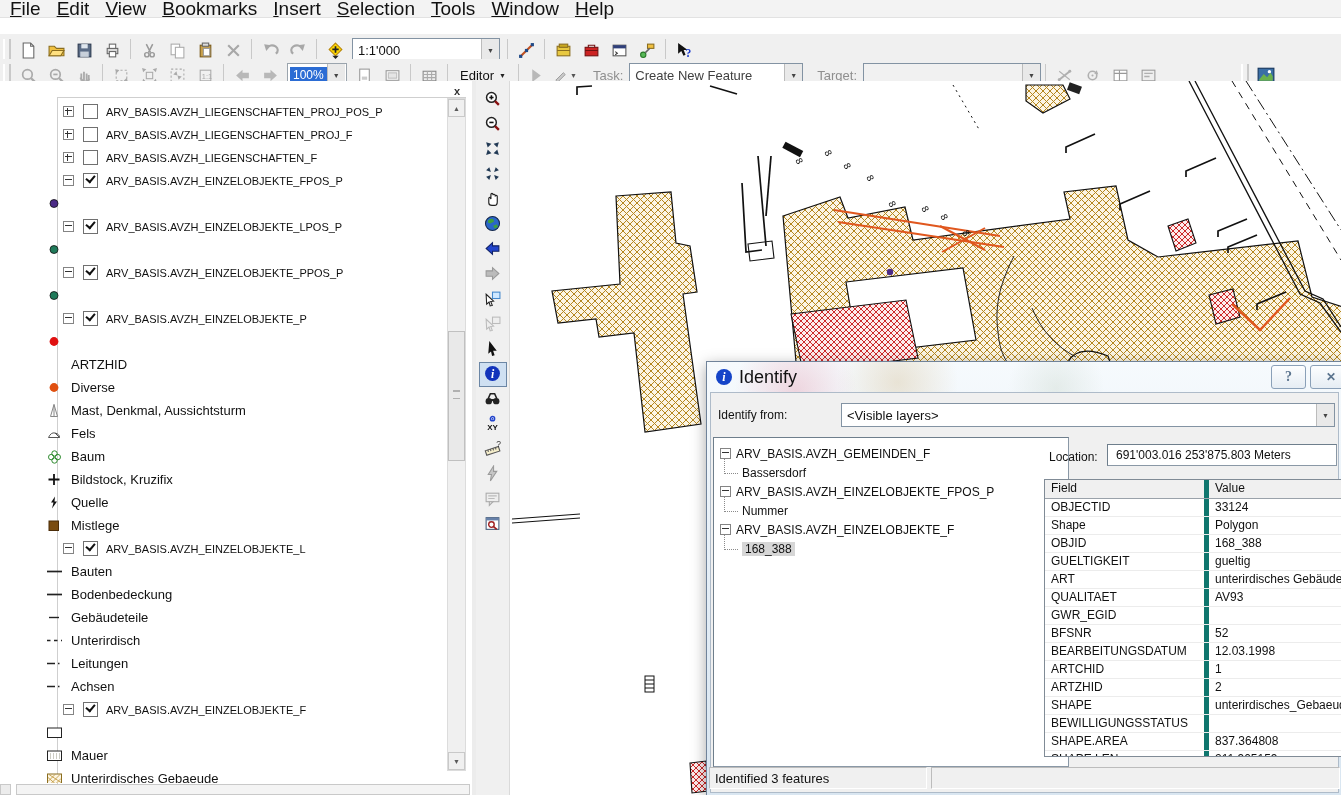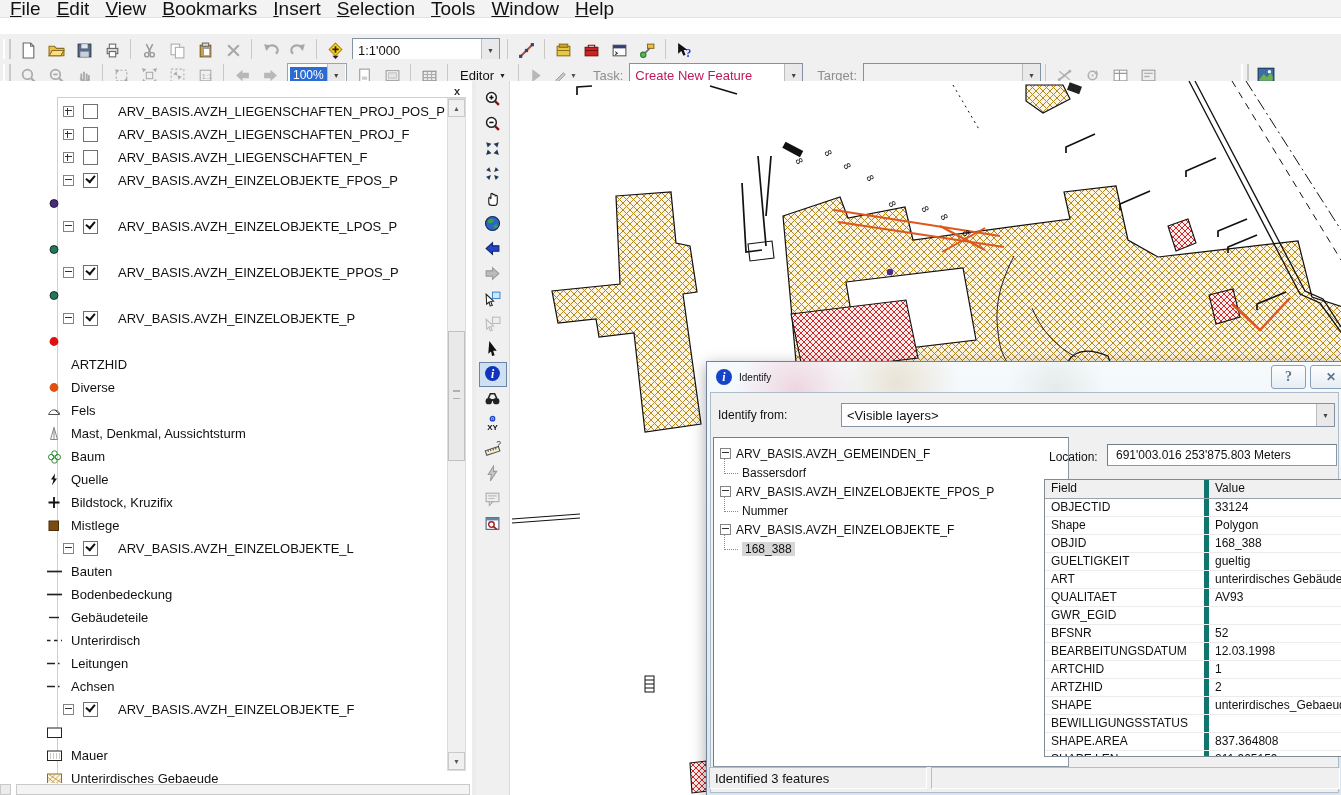--- a/index.html
+++ b/index.html
@@ -14,38 +14,38 @@
   .grip{width:4px;height:22px;margin:0 3px;border-left:2px solid #fff;border-right:2px solid #c9c9c9}
   .tbtn{width:24px;height:24px;display:flex;align-items:center;justify-content:center;margin:0 1px;border:1px solid transparent}
   .tbtn svg{display:block}
   .sep{width:1px;height:22px;background:#c9c9c9;margin:0 4px}
   .combo{height:22px;background:#fff;border:1px solid #8393a3;display:flex;align-items:center}
   .combo .cval{flex:1;padding:0 5px;white-space:nowrap;overflow:hidden;font-size:13px}
   .combo .carr{width:17px;height:100%;background:#e9e9e9;border-left:1px solid #bcbcbc;display:flex;align-items:center;justify-content:center;font-size:7px;color:#444}
   #scale-combo{width:146px;margin:0 3px}
   #zoomp-combo{width:58px;margin:0 3px;border-color:#9aa4ad}
   #zoomp-combo .cval{background:#2b6cd4;color:#fff;flex:0 0 auto;padding:1px 3px;margin-left:2px;font-size:12px}
-  #task-combo{width:172px}#task-combo .cval{color:#be185d}
+  #task-combo{width:172px}#task-combo .cval{color:#404040}
   #target-combo{width:176px;background:#f1f1f1}
   .tlabel{color:#8f8f8f;font-size:13px;margin:0 6px 0 14px}
   #editor-menu{font-size:13px;display:flex;align-items:center;margin:16px 8px;cursor:default}
   #editor-menu .dd{font-size:7px;margin-left:5px;color:#222}
   .ddmini{font-size:7px;color:#555;margin-left:2px}
   
   #toc{position:absolute;left:0;top:81px;width:476px;height:714px;background:#fff}
   #toc .frame{position:absolute;left:57px;top:16px;right:10px;bottom:10px;border-left:1px solid #cfcfcf;border-top:1px solid #cfcfcf}
   #toc-close{position:absolute;top:3px;right:12px;width:14px;height:13px;display:flex;align-items:center;justify-content:center;font-size:11px;font-weight:bold;color:#333;cursor:default}
   #toc-rows{position:absolute;left:0;top:19px;right:28px;bottom:12px;overflow:hidden}
   .trow{height:23px;display:flex;align-items:center}
   .texp{width:9px;height:9px;border:1px solid #848484;background:#fff;margin-left:63px;position:relative;flex:0 0 auto}
   .texp::before{content:"";position:absolute;left:1px;right:1px;top:3px;height:1px;background:#333}
   .texp.plus::after{content:"";position:absolute;top:1px;bottom:1px;left:3px;width:1px;background:#333}
   .tchk{width:13px;height:13px;border:1px solid #707070;background:#fff;margin-left:9px;position:relative;flex:0 0 auto}
   .tchk.on::after{content:"";position:absolute;left:2px;top:1px;width:7px;height:4px;border-left:2px solid #111;border-bottom:2px solid #111;transform:rotate(-50deg)}
-  .tlabel2{margin-left:20px;font-size:13px;white-space:nowrap}
+  .tlabel2{margin-left:8px;font-size:11px;white-space:nowrap}
   .tsym{width:26px;margin-left:41px;display:flex;justify-content:center;flex:0 0 auto}
   .tsublabel{margin-left:4px;font-size:13px;white-space:nowrap}
   
   .sb{background:#f0f0f0;position:absolute}
   .sb .arr{position:absolute;background:#f0f0f0;border:1px solid #c9c9c9;color:#5a5a5a;display:flex;align-items:center;justify-content:center;font-size:7px}
   #toc-vsb{right:10px;top:17px;width:17px;bottom:24px;border:1px solid #dcdcdc}
   #toc-vsb .up{left:0;right:0;top:0;height:16px}
   #toc-vsb .dn{left:0;right:0;bottom:0;height:16px}
   #toc-vsb .thumb{position:absolute;left:0;right:0;top:232px;height:128px;background:#e9e9e9;border:1px solid #c0c0c0}
   #toc-vsb .thumb::after{content:"";position:absolute;left:4px;right:4px;top:58px;height:7px;border-top:1px solid #b0b0b0;border-bottom:1px solid #b0b0b0;box-shadow:0 3px 0 -2px #b0b0b0 inset}
@@ -60,21 +60,21 @@
   #map{position:absolute;left:510px;top:81px;width:831px;height:714px;background:#fff}
   
   #iddlg{position:absolute;left:706px;top:361px;width:635px;height:434px;border:1px solid #70839a;box-shadow:0 4px 14px rgba(0,0,0,.35);
          background:linear-gradient(180deg,#f6fafd 0%,#e3edf6 55%,#d9e6f1 100%)}
   #iddlg::before{content:"";position:absolute;inset:0;background:
      radial-gradient(circle at 14% 28px,rgba(226,148,168,.35),transparent 9%),
      radial-gradient(circle at 30% 20px,rgba(210,186,140,.35),transparent 10%),
      radial-gradient(circle at 55% 26px,rgba(190,205,190,.30),transparent 9%);pointer-events:none}
   #id-title{position:absolute;left:0;top:0;right:0;height:30px;display:flex;align-items:center}
   #id-info-ic{width:16px;height:16px;border-radius:50%;background:#1544c8;color:#fff;font:italic bold 12px "Liberation Serif",serif;display:flex;align-items:center;justify-content:center;margin:0 7px 0 9px}
-  #id-title .cap{font-size:10px}
+  #id-title .cap{font-size:18px}
   .titlebtn{position:absolute;top:3px;height:22px;border:1px solid #8aa0b8;border-radius:3px;background:linear-gradient(#fdfeff,#e6edf4);display:flex;align-items:center;justify-content:center;color:#5f7priv690;}
   #id-help{right:36px;width:33px;color:#5b748e;font:bold 14px "Liberation Serif",serif}
   #id-close{right:-10px;width:40px;color:#5b748e;font-weight:bold}
   #id-body{position:absolute;left:3px;right:3px;top:30px;bottom:3px;background:#f0f0f0;border:1px solid #aebbc9}
   #id-from-label{position:absolute;left:11px;top:46px;font-size:12px}
   #from-combo{position:absolute;left:134px;top:41px;width:492px}
   #id-tree{position:absolute;left:6px;top:75px;width:356px;height:330px;background:#fff;border:1px solid #8a98a6;border-top-color:#6e7e8c;border-left-color:#6e7e8c;padding:6px 0 0 4px;box-sizing:border-box;overflow:hidden}
   .idrow{height:19px;display:flex;align-items:center;font-size:12px;white-space:nowrap}
   .idexp{width:9px;height:9px;border:1px solid #848484;background:#fff;position:relative;margin:0 5px 0 2px;flex:0 0 auto}
   .idexp::before{content:"";position:absolute;left:1px;right:1px;top:3px;height:1px;background:#333}
@@ -542,62 +542,62 @@
         <span class="tsym">
           <svg width="17" height="17" viewBox="0 0 17 16">
             <circle cx="8" cy="8" r="4.4" fill="#e05010"></circle>
           </svg>
         </span>
         <span class="tsublabel">Diverse</span>
       </div>
       <div class="trow">
         <span class="tsym">
           <svg width="17" height="17" viewBox="0 0 17 16">
+            <path d="M8 2 L4.5 14 h7 Z M8 2 v12" fill="none" stroke="#888"></path>
+          </svg>
+        </span>
+        <span class="tsublabel">Mast, Denkmal, Aussichtsturm</span>
+      </div>
+      <div class="trow">
+        <span class="tsym">
+          <svg width="17" height="17" viewBox="0 0 17 16">
             <path d="M2.5 12 Q5 6.5 9 7.5 Q13.5 8.5 13.5 12 Z" fill="#fff" stroke="#555"></path>
             <path d="M9 7.5 L13.5 12" stroke="#555"></path>
           </svg>
         </span>
         <span class="tsublabel">Fels</span>
-      </div>
-      <div class="trow">
-        <span class="tsym">
-          <svg width="17" height="17" viewBox="0 0 17 16">
-            <path d="M8 2 L4.5 14 h7 Z M8 2 v12" fill="none" stroke="#888"></path>
-          </svg>
-        </span>
-        <span class="tsublabel">Mast, Denkmal, Aussichtsturm</span>
       </div>
       <div class="trow">
         <span class="tsym">
           <svg width="17" height="17" viewBox="0 0 17 16">
             <g fill="none" stroke="#2e8b2e">
               <circle cx="8.5" cy="5" r="2.7"></circle>
               <circle cx="5.2" cy="8.6" r="2.7"></circle>
               <circle cx="11.8" cy="8.6" r="2.7"></circle>
               <circle cx="8.5" cy="12" r="2.7"></circle>
             </g>
           </svg>
         </span>
         <span class="tsublabel">Baum</span>
       </div>
       <div class="trow">
         <span class="tsym">
           <svg width="17" height="17" viewBox="0 0 17 16">
+            <path d="M8 2.5 v11 M2.5 8 h11" stroke="#111" stroke-width="1.8"></path>
+          </svg>
+        </span>
+        <span class="tsublabel">Bildstock, Kruzifix</span>
+      </div>
+      <div class="trow">
+        <span class="tsym">
+          <svg width="17" height="17" viewBox="0 0 17 16">
             <polygon points="9,2 5,8 7.5,8 6,14 11,7 8.5,7" fill="#111"></polygon>
           </svg>
         </span>
         <span class="tsublabel">Quelle</span>
-      </div>
-      <div class="trow">
-        <span class="tsym">
-          <svg width="17" height="17" viewBox="0 0 17 16">
-            <path d="M8 2.5 v11 M2.5 8 h11" stroke="#111" stroke-width="1.8"></path>
-          </svg>
-        </span>
-        <span class="tsublabel">Bildstock, Kruzifix</span>
       </div>
       <div class="trow">
         <span class="tsym">
           <svg width="17" height="17" viewBox="0 0 17 16">
             <rect x="3" y="3.5" width="9.5" height="9.5" fill="#7a4c10" stroke="#4a2c08"></rect>
           </svg>
         </span>
         <span class="tsublabel">Mistlege</span>
       </div>
       <div class="trow">

